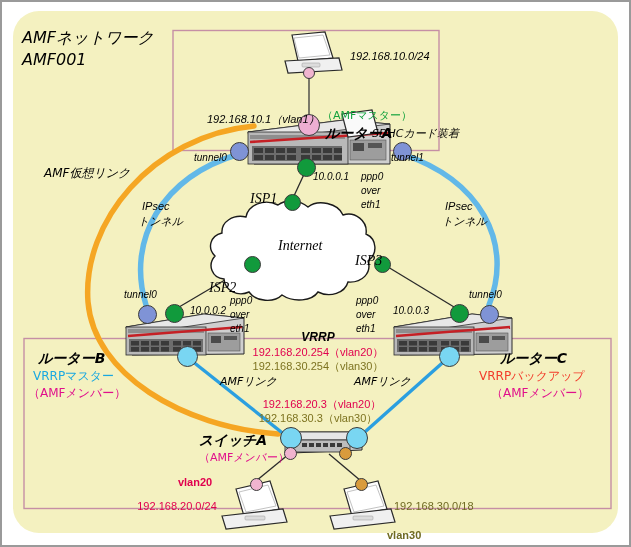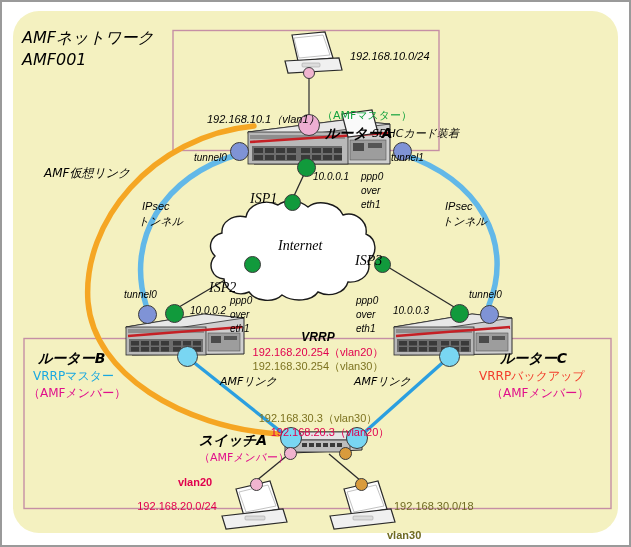--- a/index.html
+++ b/index.html
@@ -283,21 +283,21 @@
   <div class="lbl jp s12 t-cyan" style="left:31px;top:367px;">VRRPマスター</div>
   <div class="lbl jp s12 t-pinkmag" style="left:26px;top:384px;">（AMFメンバー）</div>
 
   <div class="lbl jp s14 bold t-black" style="left:498px;top:348px;">ルーターC</div>
   <div class="lbl jp s12 t-red" style="left:477px;top:367px;">VRRPバックアップ</div>
   <div class="lbl jp s12 t-pinkmag" style="left:489px;top:384px;">（AMFメンバー）</div>
 
   <div class="lbl jp s11 t-black" style="left:218px;top:373px;">AMFリンク</div>
   <div class="lbl jp s11 t-black" style="left:352px;top:373px;">AMFリンク</div>
 
-  <div class="lbl s11 t-crimson ctr" style="left:328px;top:396px;margin-top:28px;">192.168.20.3（vlan20）</div>
+  <div class="lbl s11 t-crimson ctr" style="left:320px;top:396px;">192.168.20.3（vlan20）</div>
   <div class="lbl s11 t-olive ctr" style="left:316px;top:410px;">192.168.30.3（vlan30）</div>
 
   <div class="lbl jp s14 bold t-black rgt" style="left:197px;top:430px;">スイッチA</div>
   <div class="lbl jp s11 t-pinkmag rgt" style="left:197px;top:449px;">（AMFメンバー）</div>
 
   <div class="lbl s11 bold t-crimson ctr" style="left:193px;top:468px;margin-top:6px;">vlan20</div>
   <div class="lbl s11 t-crimson ctr" style="left:175px;top:498px;">192.168.20.0/24</div>
   <div class="lbl s11 bold t-dkolive" style="left:385px;top:484px;margin-top:43px;">vlan30</div>
   <div class="lbl s11 t-dkolive" style="left:392px;top:498px;">192.168.30.0/18</div>
 </div>

